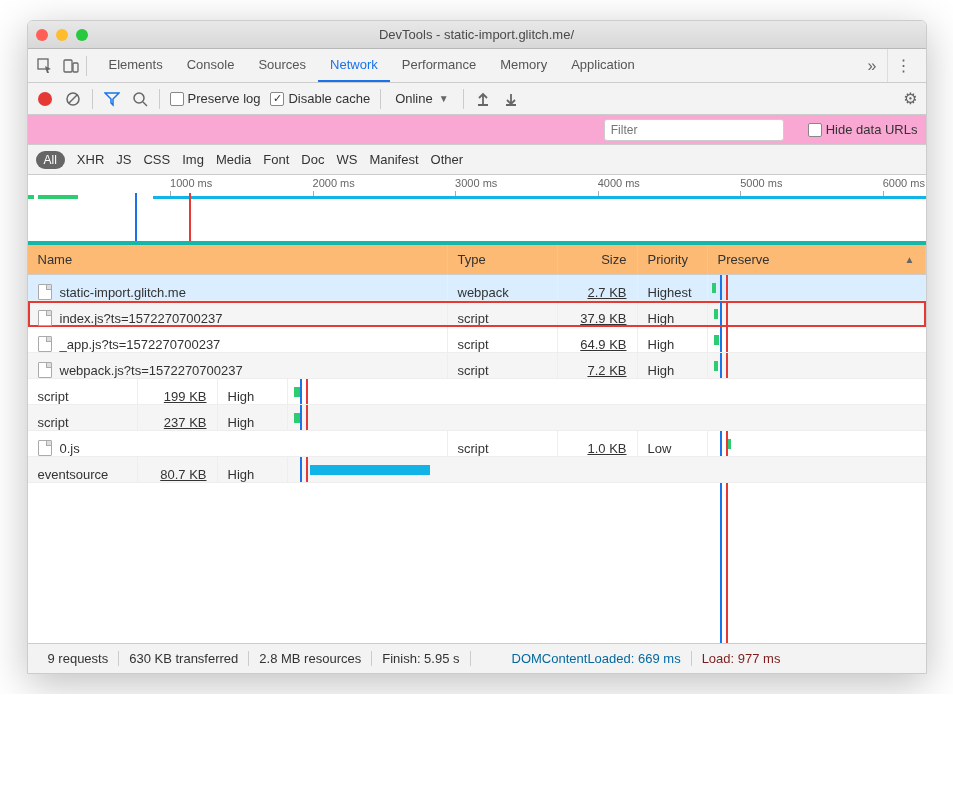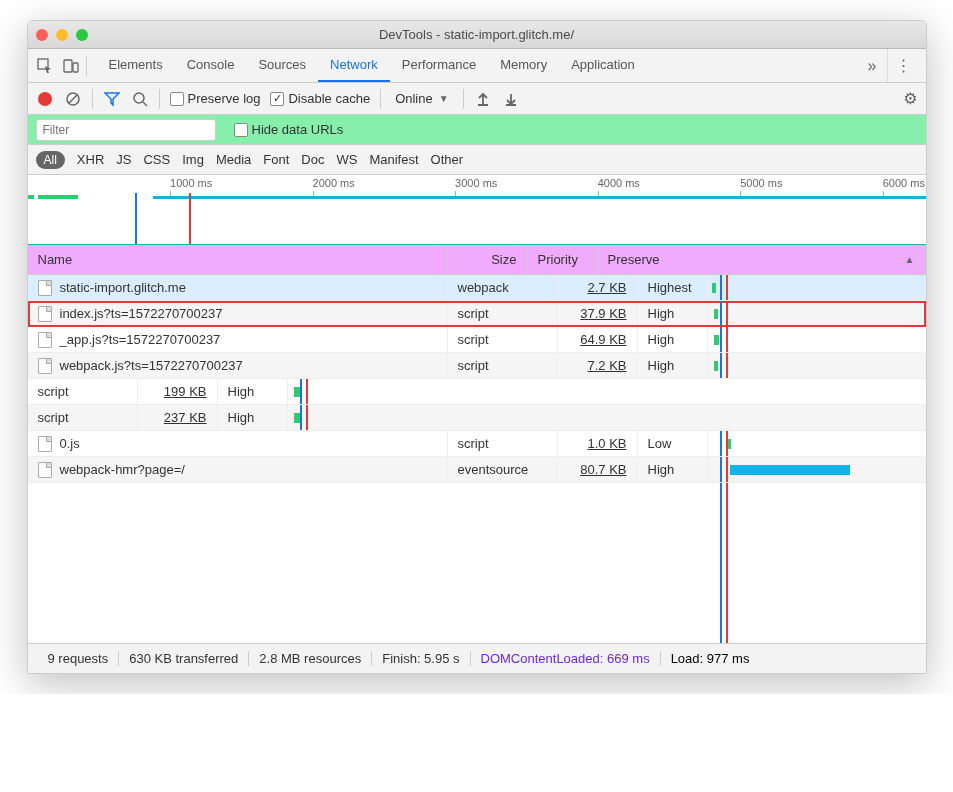--- a/index.html
+++ b/index.html
@@ -19,58 +19,58 @@
 .tab-menu { padding:0 8px; color:#666; font-size:16px; cursor:pointer; border-left:1px solid #ddd; height:100%; display:flex; align-items:center; }
 .toolbar { display:flex; align-items:center; height:32px; border-bottom:1px solid #ccc; padding:0 8px; gap:10px; background:#f3f3f3; }
 .tool-btn { width:18px; height:18px; display:flex; align-items:center; justify-content:center; cursor:pointer; color:#555; }
 .record-dot{ width:14px; height:14px; border-radius:50%; background:#e53935; }
 .divider { width:1px; height:20px; background:#ccc; }
 .chk { display:flex; align-items:center; gap:4px; color:#333; cursor:pointer; font-size:13px; }
 .chk-box { width:14px; height:14px; border:1px solid #888; border-radius:2px; display:flex; align-items:center; justify-content:center; background:#fff; }
 .chk-box.checked::after { content:"✓"; font-size:11px; color:#333; }
 .sel { display:flex; align-items:center; gap:6px; padding:0 4px; cursor:pointer; }
 .gear { margin-left:auto; color:#666; cursor:pointer; font-size:16px; }
-.filterbar { display:flex; align-items:center; height:30px; border-bottom:1px solid #ccc; padding:0 8px; gap:18px; background:#86efac; }
+.filterbar { display:flex; align-items:center; height:30px; border-bottom:1px solid #ccc; padding:0 8px; gap:24px; background:#f9a8d4;justify-content:flex-end; }
 .filter-input { border:1px solid #ccc; border-radius:3px; padding:3px 6px; width:180px; font-size:12px; color:#888; }
 .typebar { display:flex; align-items:center; height:30px; border-bottom:1px solid #ccc; padding:0 8px; gap:12px; background:#f3f3f3; font-size:13px; }
 .type-btn { cursor:pointer; color:#333; }
 .type-btn.active { background:#666; color:#fff; padding:2px 8px; border-radius:10px; font-size:12px; }
-.timeline { height:70px; border-bottom:1px solid #14b8a6; position:relative; background:#fff; }
+.timeline { height:70px; border-bottom:4px solid #14b8a6; position:relative; background:#fff; }
 .tl-ticks { display:flex; height:18px; font-size:11px; color:#666; position:relative; }
 .tl-tick { position:absolute; top:2px; }
 .tl-tick::before { content:""; position:absolute; top:14px; left:0; width:1px; height:6px; background:#aaa; }
 .tl-body { position:absolute; top:18px; left:0; right:0; bottom:0; }
 .tl-bar { position:absolute; height:3px; background:#12b3e6; }
 .tl-green-seg { position:absolute; height:4px; background:#2ecc71; }
 .tl-vline { position:absolute; top:0; bottom:0; width:2px; }
-.table-head { display:flex; height:30px; background:#f0abfc; border-bottom:1px solid #ccc; align-items:flex-start; font-size:13px; color:#333; }
+.table-head { display:flex; height:30px; background:#fdba74; border-bottom:1px solid #ccc; align-items:flex-start; font-size:13px; color:#333; }
 .th { padding:0 10px; border-right:1px solid #ccc; height:100%; display:flex; align-items:center; cursor:pointer; }
 .col-name{flex:0 0 420px;} .col-type{flex:0 0 110px;} .col-size{flex:0 0 80px; justify-content:flex-end;} .col-pri{flex:0 0 70px;} .col-wf{flex:1; position:relative;}
 .th .sort-tri { margin-left:auto; font-size:10px; color:#666; }
 .rows { background:#fff; }
 .row { display:flex; height:26px; align-items:center; font-size:13px; border-bottom:1px solid #eee; }
 .row:nth-child(odd){ background:#fff; }
 .row:nth-child(even){ background:#f5f5f5; }
 .row.selected { background:#daeeff !important; }
 .row.highlight { outline:2px solid #e53935; outline-offset:-2px; }
-.cell { padding:0 10px; border-right:1px solid #eee; height:100%; display:flex; align-items:center; overflow:hidden; white-space:nowrap; }
+.cell { padding:0 10px; border-right:1px solid #eee; height:100%; display:flex; align-items:flex-end; overflow:hidden; white-space:nowrap; }
 .cell.col-size { justify-content:flex-end;text-decoration:underline; }
 .file-icon { width:14px; height:16px; border:1px solid #aaa; border-radius:1px; margin-right:8px; background:#fff; position:relative; flex-shrink:0; }
 .file-icon::after{content:""; position:absolute; top:0; right:0; width:4px; height:4px; background:#ddd; border-left:1px solid #aaa; border-bottom:1px solid #aaa;}
 .wf-cell { position:relative; height:100%; flex:1; padding:0; border-right:none; }
 .wf-bar { position:absolute; top:8px; height:10px; background:#2ecc71; }
 .wf-bar.blue { background:#12b3e6; }
 .wf-vline { position:absolute; top:0; bottom:0; width:2px; }
 .rows-empty { height:160px; position:relative; }
 .rows-empty .wf-vline { height:100%; }
 .statusbar { display:flex; height:30px; border-top:1px solid #ccc; align-items:center; padding:0 10px; font-size:13px; background:#f3f3f3; }
 .sb-seg { padding:0 10px; border-right:1px solid #ccc; }
 .sb-seg:last-child{border-right:none;}
-.sb-blue{ color:#6d28d9; }
-.sb-red{ color:#000000; }
+.sb-blue{ color:#0369a1;margin-left:31px; }
+.sb-red{ color:#7f1d1d; }
 </style>
 </head>
 <body>
 
 <div class="window">
 
   <div class="titlebar">
     <div class="traffic">
       <div class="tb-dot tb-close"></div>
       <div class="tb-dot tb-min"></div>
@@ -195,20 +195,23 @@
       <div class="tl-bar" style="left:125px;right:0;top:3px;"></div>
     <div class="tl-vline" style="background: rgb(26, 115, 232); left: 12%;"></div>
         <div class="tl-vline" style="background: rgb(229, 57, 53); left: 18%;"></div>
       </div>
   </div>
 
   <div class="table-head">
     <div class="th col-name">
         <span>Name</span>
       </div>
+    <div class="th col-type">
+        <span>Type</span>
+      </div>
     <div class="th col-size">
         <span>Size</span>
       </div>
     <div class="th col-pri">
         <span>Priority</span>
       </div>
     <div class="th col-wf">
         <span>Preserve</span>
         <span class="sort-tri">▲</span>
       </div>
@@ -299,24 +302,20 @@
         <div class="cell col-type">script</div>
         <div class="cell col-size">1.0 KB</div>
         <div class="cell col-pri">Low</div>
         <div class="wf-cell">
           <div class="wf-bar " style="left:20px;width:3px;"></div>
           <div class="wf-vline" style="background: rgb(26, 115, 232); left: 12px;"></div>
           <div class="wf-vline" style="background: rgb(229, 57, 53); left: 18px;"></div>
         </div>
       </div>
       <div class="row">
-        <div class="cell col-name">
-          <span class="file-icon"></span>
-          <span>webpack-hmr?page=/</span>
-        </div>
         <div class="cell col-type">eventsource</div>
         <div class="cell col-size">80.7 KB</div>
         <div class="cell col-pri">High</div>
         <div class="wf-cell">
           <div class="wf-bar blue" style="left:22px;width:120px;"></div>
           <div class="wf-vline" style="background: rgb(26, 115, 232); left: 12px;"></div>
           <div class="wf-vline" style="background: rgb(229, 57, 53); left: 18px;"></div>
         </div>
       </div>
     </div>

